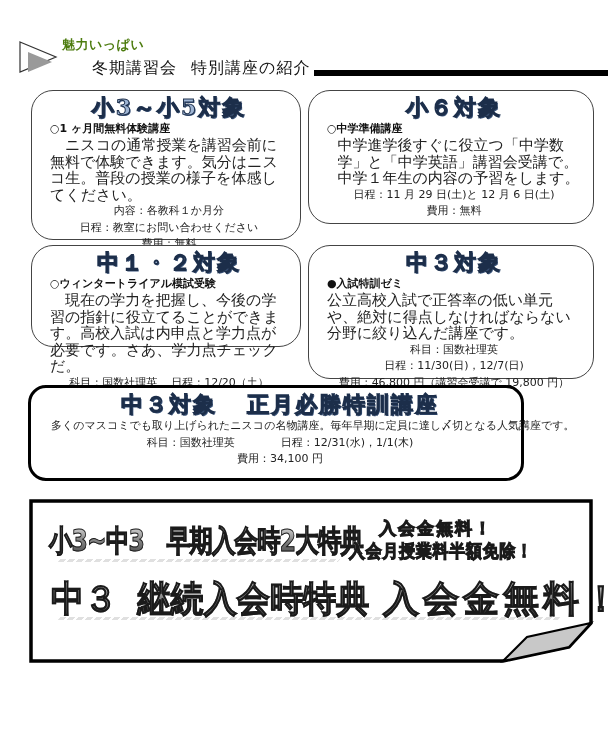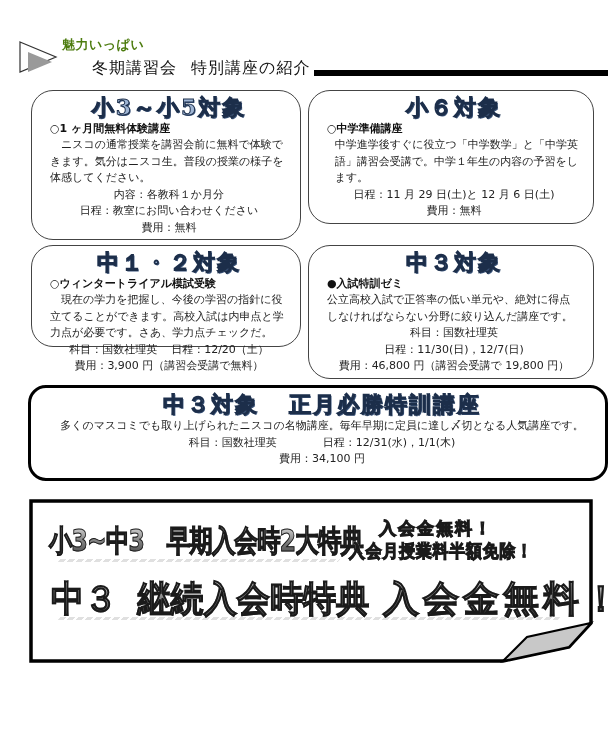--- a/index.html
+++ b/index.html
@@ -19,21 +19,21 @@
     .box-title {
       text-align: center; font-weight: bold; font-size: 22px; line-height: 24px; letter-spacing: 2px;
       color: #9fb5d4;
       -webkit-text-stroke: 1px #1c2e4a;
       text-shadow: 1px 1px 0 #3b557c;
       margin-bottom: 2px;
       font-family: "DejaVu Serif", "Liberation Serif", serif;
     }
     .box-title.wide .sp { display: inline-block; width: 30px; }
     .course { font-size: 11px; line-height: 16px; font-weight: bold; color: #111; }
-    .desc { font-size: 11px; line-height: 16.5px; color: #222; }
+    .desc { font-size: 15px; line-height: 16.5px; color: #222; }
     .desc.indent { text-indent: 1em; }
     .desc.pad { padding-left: 0.7em; }
     .line { font-size: 11px; line-height: 16.5px; color: #222; white-space: nowrap; text-align: center; }
     .line .gap { display: inline-block; width: 14px; }
     .line .gap2 { display: inline-block; width: 46px; }
 
     
     .banner { position: absolute; left: 29px; top: 499px; width: 564px; height: 164px; }
     .banner svg { position: absolute; left: 0; top: 0; }
     .b-text {
@@ -96,21 +96,21 @@
 
 <div class="box" style="left:308px; top:245px; width:286px; height:134px;">
   <div class="box-title">中３対象</div>
   <div class="course">●入試特訓ゼミ</div>
   <div class="desc">公立高校入試で正答率の低い単元や、絶対に得点しなければならない分野に絞り込んだ講座です。</div>
   <div class="line">科目：国数社理英</div>
   <div class="line">日程：11/30(日)，12/7(日)</div>
   <div class="line">費用：46,800 円（講習会受講で 19,800 円）</div>
 </div>
 
-<div class="box heavy" style="left:28px; top:385px; width:580px; height:96px; padding:4px 12px 4px 20px;">
+<div class="box heavy" style="left:28px; top:385px; width:496px; height:96px; padding:4px 12px 4px 20px;">
   <div class="box-title wide">
     <span>中３対象</span><span class="sp"></span><span>正月必勝特訓講座</span>
   </div>
   <div class="line">多くのマスコミでも取り上げられたニスコの名物講座。毎年早期に定員に達し〆切となる人気講座です。</div>
   <div class="line">
     <span>科目：国数社理英</span><span class="gap2"></span><span>日程：12/31(水)，1/1(木)</span>
   </div>
   <div class="line">費用：34,100 円</div>
 </div>
 

